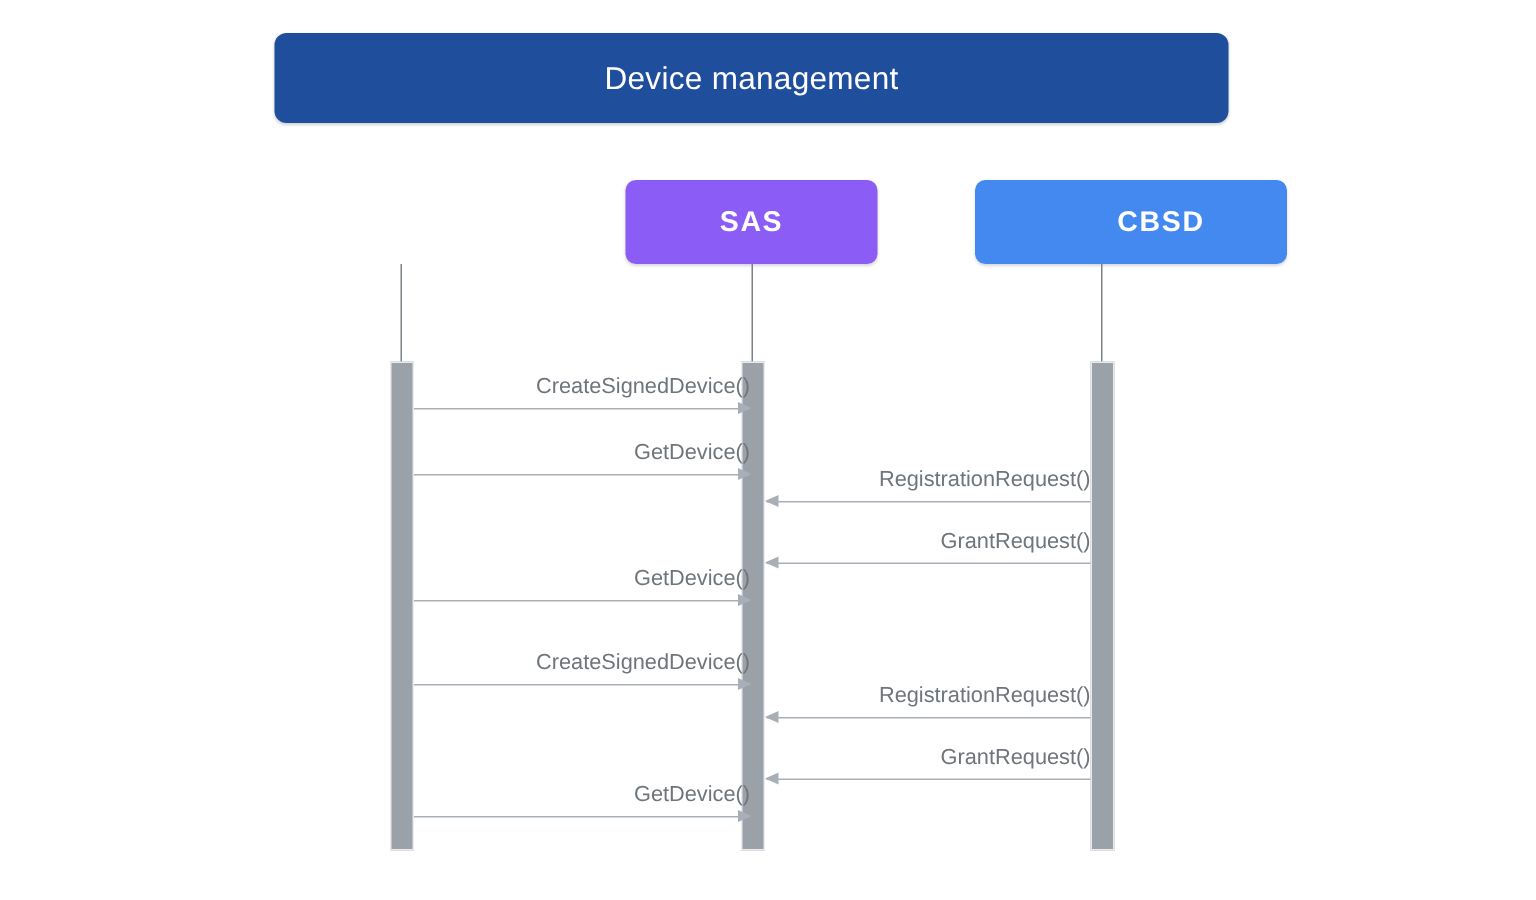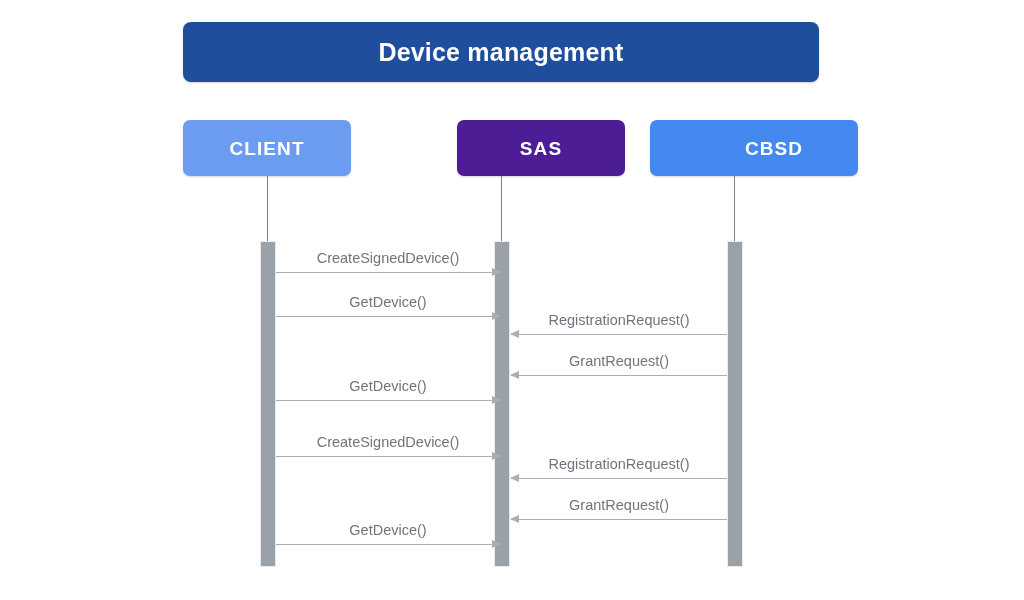--- a/index.html
+++ b/index.html
@@ -32,22 +32,22 @@
     height: 60px;
     border-radius: 8px;
     background: #1f4e9c;
     display: flex;
     align-items: center;
     justify-content: center;
     box-shadow: 0 1px 2px rgba(0,0,0,0.18);
   }
   .title-banner .title-text {
     color: #ffffff;
-    font-size: 25px;
-    font-weight: 700;
+    font-size: 21px;
+    font-weight: 400;
     letter-spacing: 0.2px;
     line-height: 1;
   }
 
   
   .participant {
     position: absolute;
     top: 120px;
     width: 168px;
     height: 56px;
@@ -58,21 +58,21 @@
     box-shadow: 0 1px 2px rgba(0,0,0,0.16);
   }
   .participant .participant-label {
     color: #ffffff;
     font-size: 19px;
     font-weight: 700;
     letter-spacing: 1.1px;
     line-height: 1;
   }
   .participant.p-client { left: 183px;  background: #6b9cf2; }
-  .participant.p-sas    { left: 417px;  background: #4c1d95; margin-left: 40px; }
+  .participant.p-sas    { left: 417px;  background: #8b5cf6; }
   .participant.p-cbsd   { left: 650px;  background: #4489f0; padding-left: 40px; }
 
   
   .lifeline {
     position: absolute;
     top: 176px;
     width: 1px;
     height: 66px;
     background: #7b8188;
   }
@@ -120,40 +120,37 @@
     border-left: 9px solid #a9afb6;
   }
   .message.dir-left .msg-head {
     left: -1px;
     border-right: 9px solid #a9afb6;
   }
   .message .msg-label {
     position: absolute;
     bottom: 7px;
     width: 100%;
-    text-align: center;
+    text-align: right;
     color: #6f757c;
     font-size: 14.5px;
     font-weight: 400;
     line-height: 1;
     white-space: nowrap;
   }
 </style>
 </head>
 <body>
 
 <div id="diagram-canvas">
 
   <div class="title-banner">
     <span class="title-text">Device management</span>
   </div>
 
-  <div class="participant p-client">
-    <span class="participant-label">CLIENT</span>
-  </div>
   <div class="participant p-sas">
     <span class="participant-label">SAS</span>
   </div>
   <div class="participant p-cbsd">
     <span class="participant-label">CBSD</span>
   </div>
 
   <div class="lifeline ll-client"></div>
   <div class="lifeline ll-sas"></div>
   <div class="lifeline ll-cbsd"></div>

